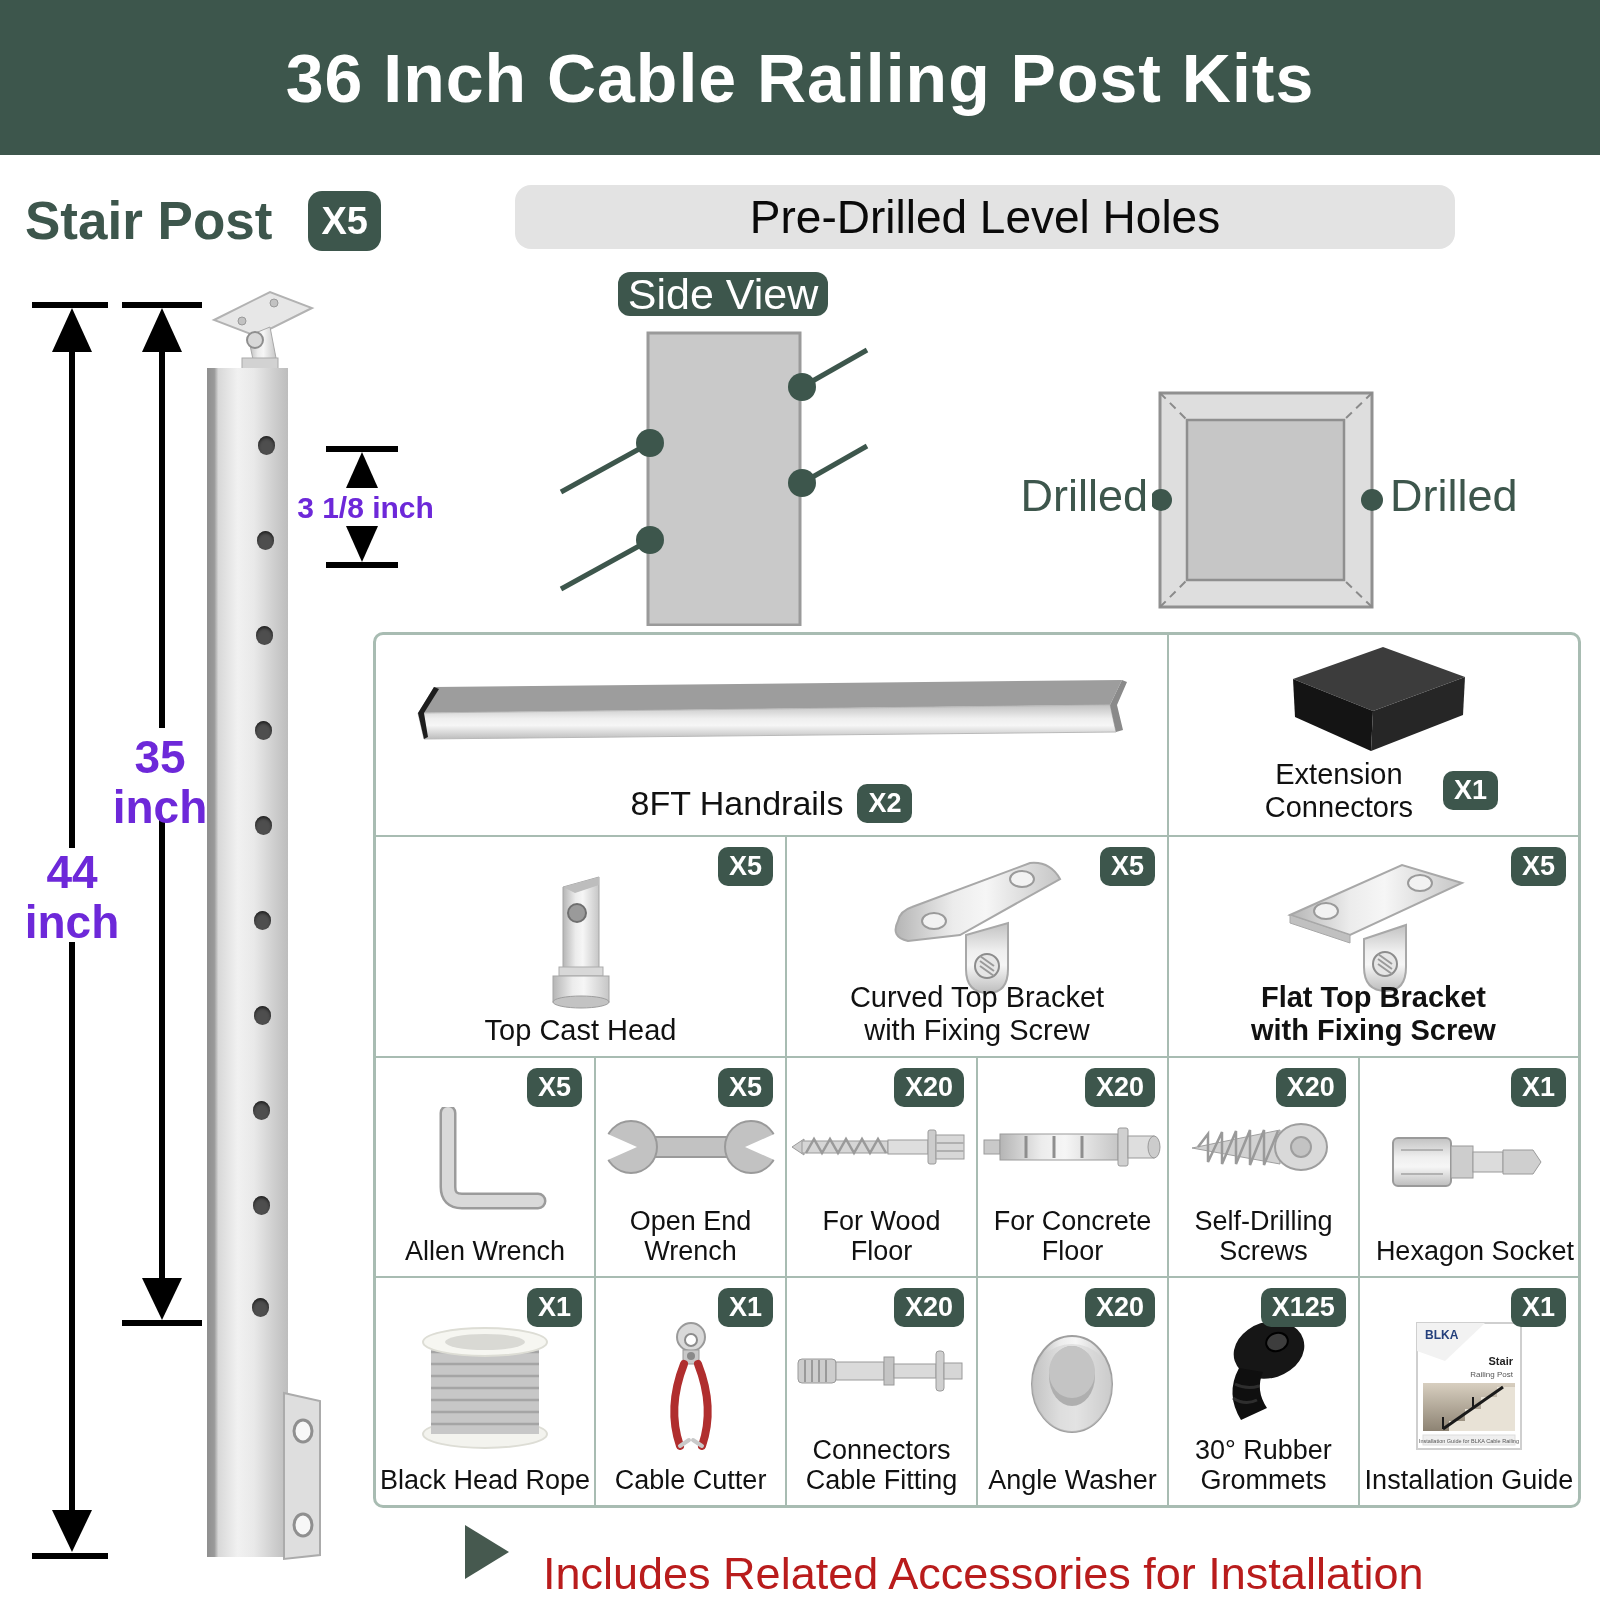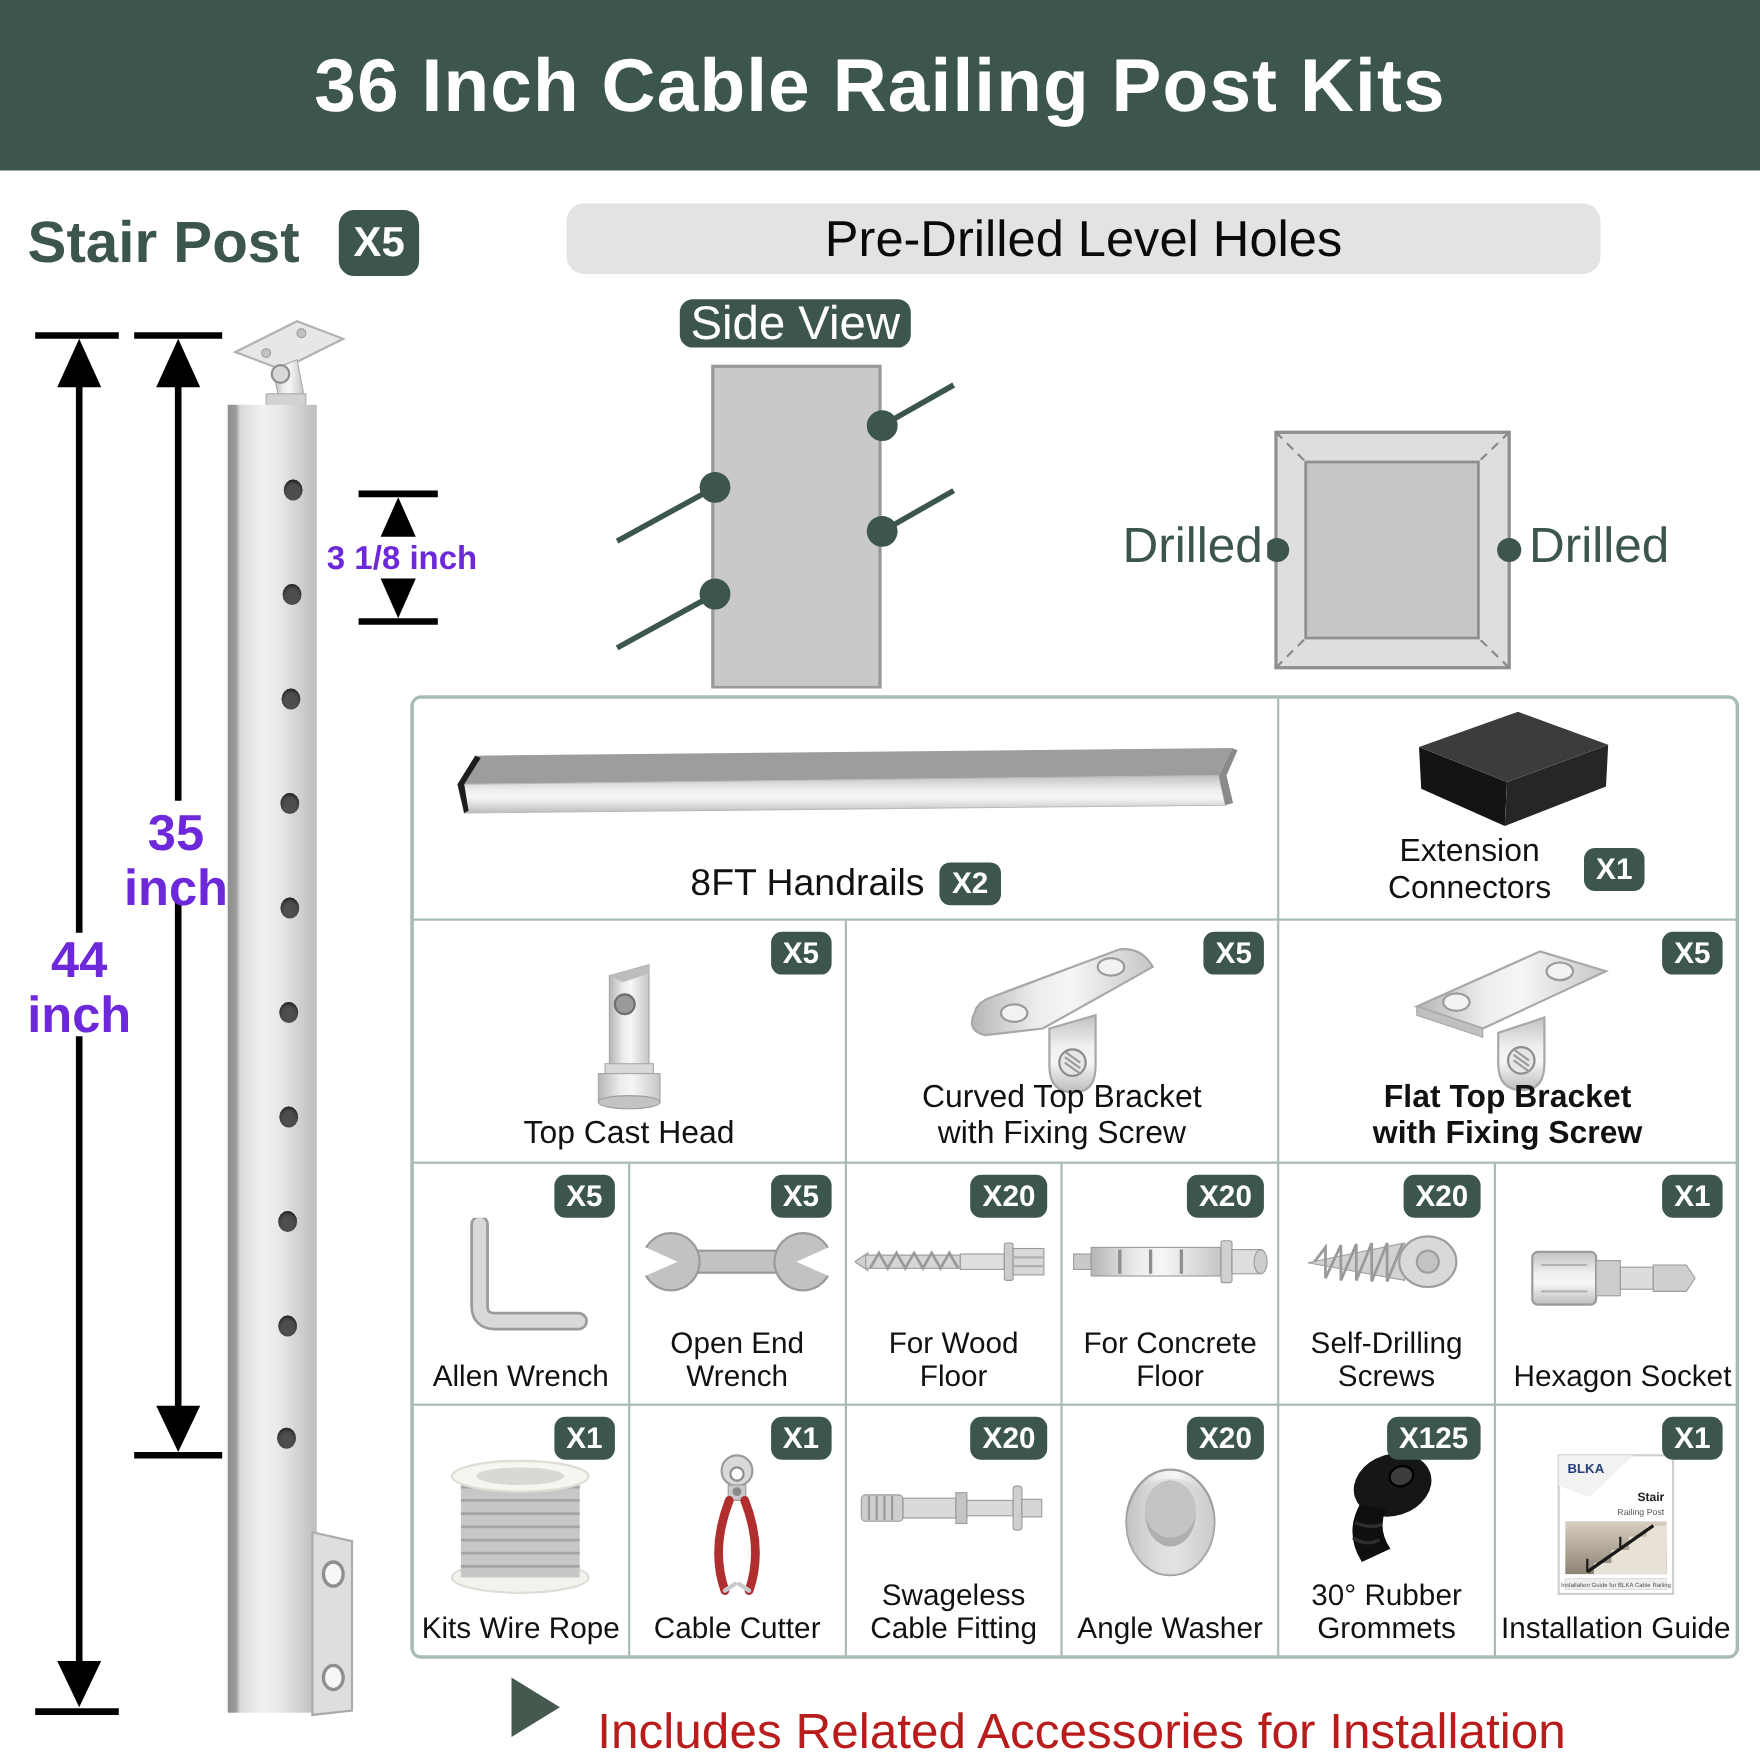--- a/index.html
+++ b/index.html
@@ -359,21 +359,21 @@
             <line x1="14" y1="54" x2="122" y2="54"></line>
               <line x1="14" y1="66" x2="122" y2="66"></line>
             <line x1="14" y1="78" x2="122" y2="78"></line>
               <line x1="14" y1="90" x2="122" y2="90"></line>
             <line x1="14" y1="102" x2="122" y2="102"></line>
           </g>
           <ellipse cx="68" cy="20" rx="62" ry="14" fill="#f6f6f1" stroke="#ddddd5" stroke-width="2"></ellipse>
           <ellipse cx="68" cy="20" rx="40" ry="8" fill="#d9d9d4"></ellipse>
         </svg>
       </div>
-      <div class="lbl" style="white-space:nowrap;">Kits Wire Rope</div>
+      <div class="lbl" style="white-space:nowrap;">Black Head Rope</div>
     </div>
 
     <div class="cell">
       <span class="qty corner">X1</span>
       <div class="art pad-top">
         <svg width="96" height="132" viewBox="0 0 96 132">
           <circle cx="48" cy="17" r="14" fill="#d9d9d9" stroke="#9a9a9a" stroke-width="2"></circle>
           <circle cx="48" cy="20" r="6" fill="#ffffff" stroke="#8c8c8c" stroke-width="2"></circle>
           <rect x="40" y="30" width="16" height="14" fill="#c9c9c9" stroke="#9a9a9a"></rect>
           <circle cx="48" cy="36" r="4" fill="#8a8a8a"></circle>
@@ -396,21 +396,21 @@
               <line x1="27" y1="15" x2="27" y2="37"></line>
               <line x1="34" y1="15" x2="34" y2="37"></line>
             </g>
           <rect x="44" y="17" width="48" height="18" fill="#dadada" stroke="#9a9a9a"></rect>
           <rect x="92" y="12" width="10" height="28" fill="#c4c4c4" stroke="#9a9a9a"></rect>
           <rect x="102" y="19" width="42" height="14" fill="#dadada" stroke="#9a9a9a"></rect>
           <rect x="144" y="6" width="8" height="40" rx="3" fill="#cfcfcf" stroke="#9a9a9a"></rect>
           <rect x="152" y="18" width="18" height="16" fill="#d6d6d6" stroke="#9a9a9a"></rect>
         </svg>
       </div>
-      <div class="lbl" style="max-width:180px;">Swageless Cable Fitting</div>
+      <div class="lbl" style="max-width:180px;">Connectors Cable Fitting</div>
     </div>
 
     <div class="cell">
       <span class="qty corner">X20</span>
       <div class="art pad-top">
         <svg width="104" height="116" viewBox="0 0 104 116">
           <ellipse cx="52" cy="56" rx="40" ry="48" fill="url(#gSilH)" stroke="#9f9f9f" stroke-width="2"></ellipse>
           <ellipse cx="52" cy="48" rx="23" ry="30" fill="#8f8f8f"></ellipse>
           <ellipse cx="52" cy="44" rx="23" ry="26" fill="#b9b9b9"></ellipse>
           <path d="M12,56 A40,48 0 0 0 92,56 A40,40 0 0 0 12,56" fill="#cfcfcf" opacity="0.5"></path>

